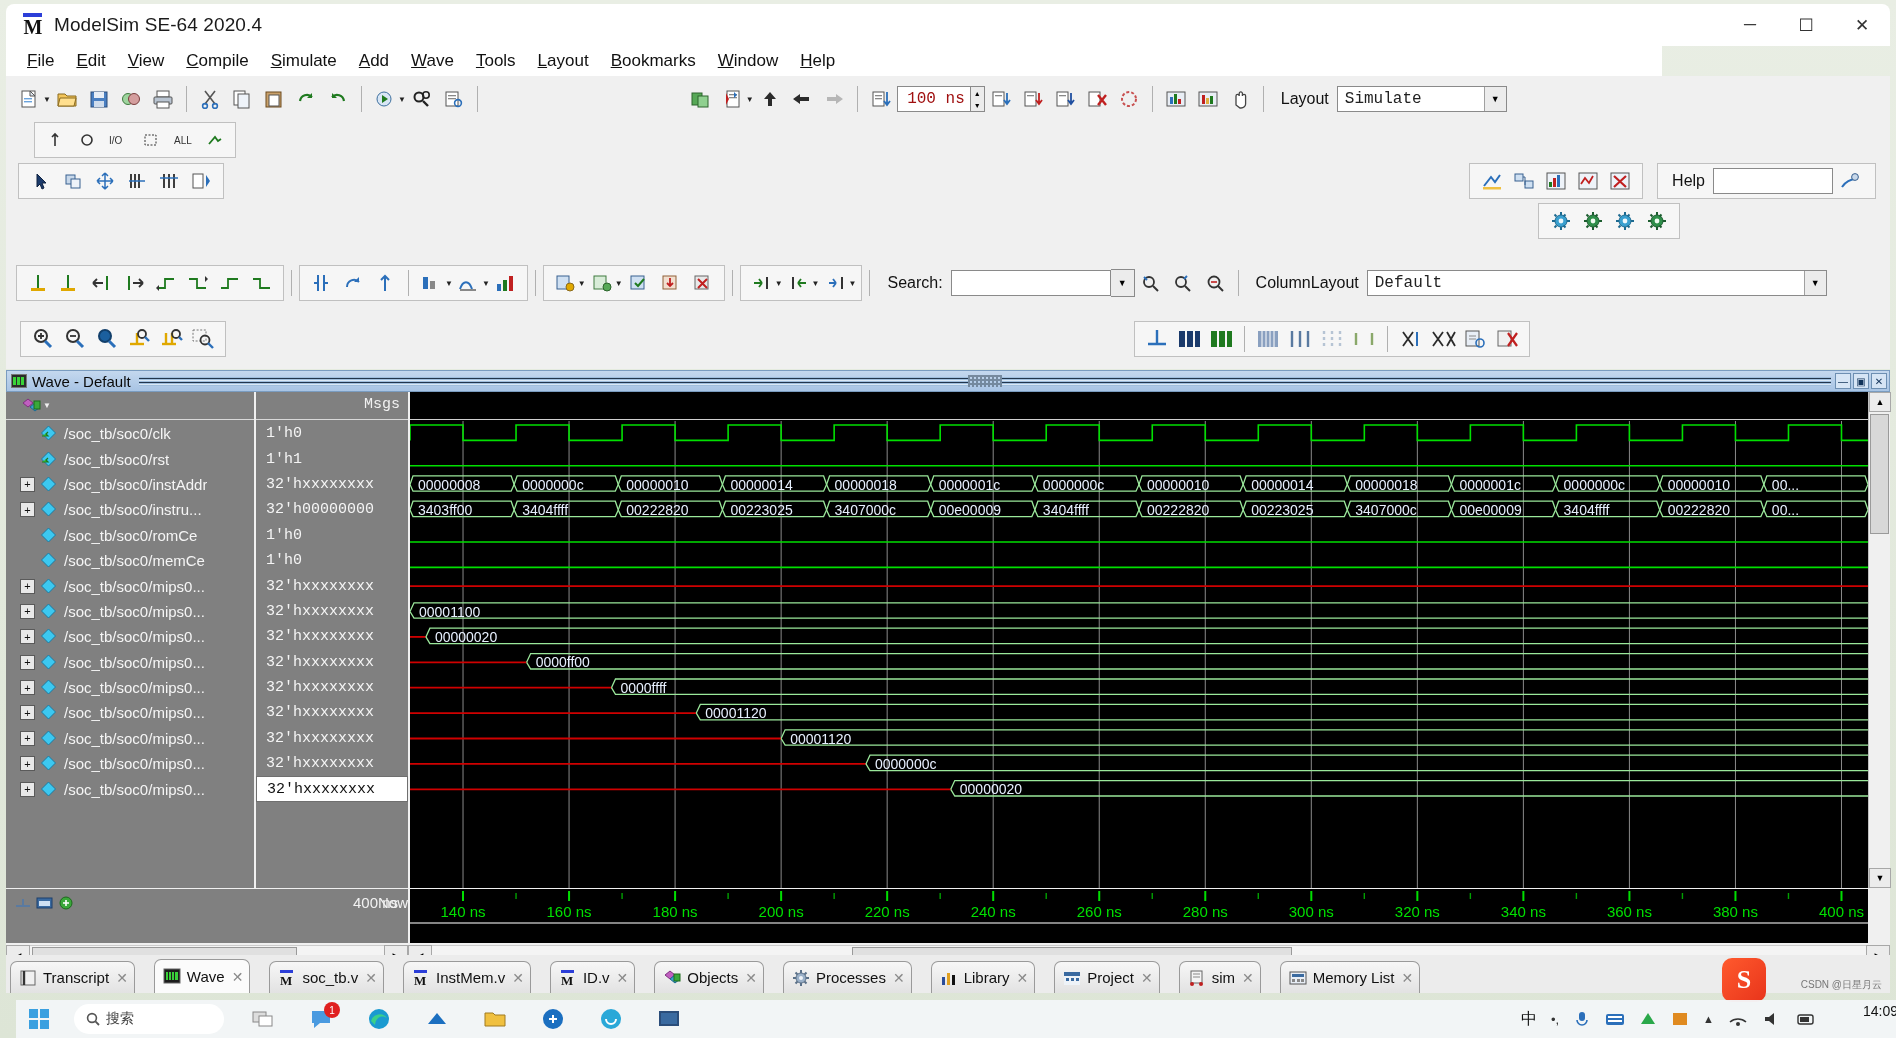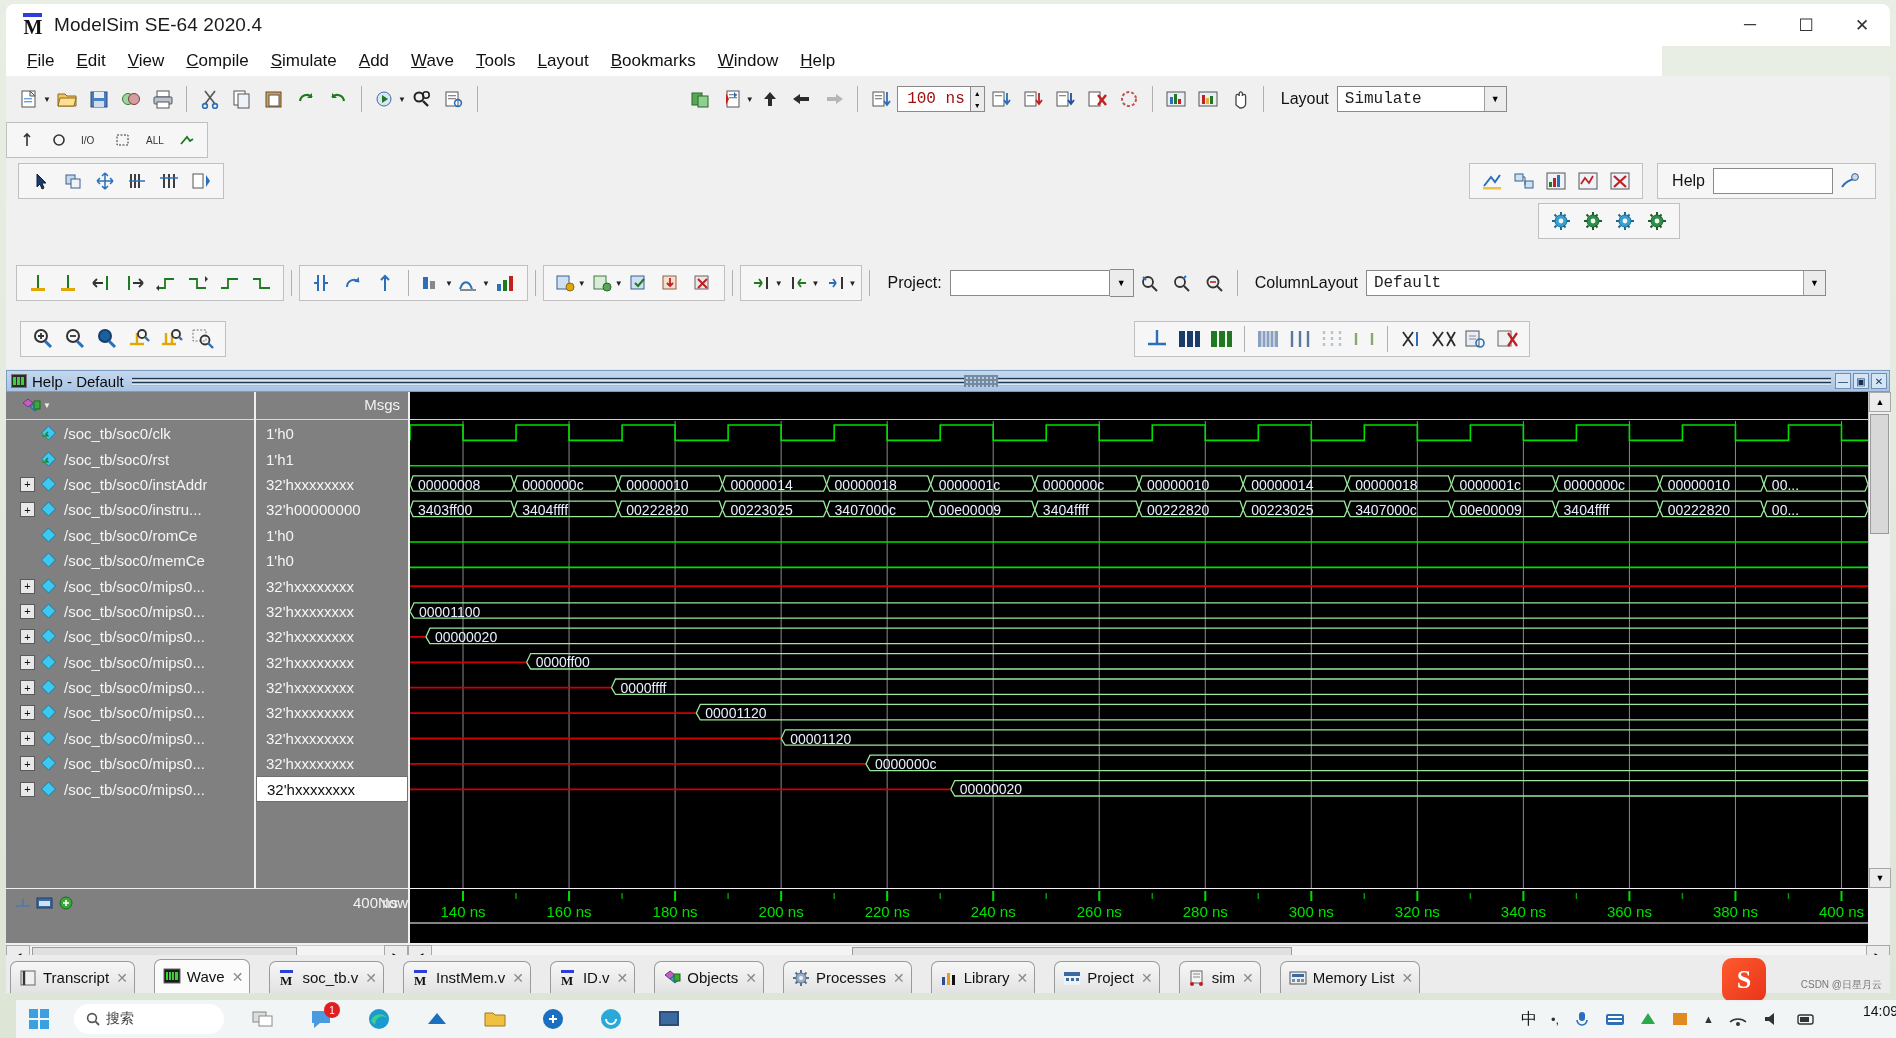--- a/index.html
+++ b/index.html
@@ -89,21 +89,21 @@
   .wt-grip { width:34px;height:12px;
     background: repeating-linear-gradient(90deg, #6a7e92 0 2px, transparent 2px 4px),
                 repeating-linear-gradient(180deg, #6a7e92 0 2px, transparent 2px 4px);
     background-size:4px 4px; opacity:.85; }
   .wt-btns { display:flex; margin-left:4px; }
   .wt-btn { width:16px;height:16px;border:1px solid #6d8fb2;background:#d6e5f5;margin-right:2px;
     font-size:10px;display:flex;align-items:center;justify-content:center;color:#11335a;}
   .wave-body { position:absolute; left:0; top:22px; width:1884px; height:563px; }
   
   .pane-names { position:absolute; left:0; top:0; width:248px; height:496px; background:#808080; }
-  .pane-vals  { position:absolute; left:250px; top:0; width:152px; height:496px; background:#808080; }
+  .pane-vals  { position:absolute; left:250px; top:0; width:152px; height:496px; background:#808080;font-family:Liberation Mono, monospace; }
   .hdr { height:28px; background:#808080; border-bottom:1px solid #d9d9d9; display:flex;
     align-items:center; position:relative; }
   .hdr-icon { margin-left: 14px; position: relative; width: 26px; height: 18px; }
   .msgs { font-size:15px;color:#f2f2f2; position:absolute; right:8px; top:4px; }
   .rows { position:absolute; left:0; top:29px; width:100%; }
   .row { height:25.4px; display:flex; align-items:center; position:relative; }
   .plus { width:15px;height:15px;background:#e8e8e8;border:1px solid #5a5a5a;font:11px "Liberation Sans",sans-serif;
     display:flex;align-items:center;justify-content:center;color:#111;margin-left:14px;flex:none; }
   .plus.blank { visibility:hidden; }
   .diamond { width:17px; height:17px; margin:0 7px 0 5px; flex:none; }
@@ -403,21 +403,21 @@
       <div class="sep"></div>
       <div class="tgroup" style="margin-left:6px;">
         <span class="lbl">Layout</span>
         <div class="combo" style="width:170px;">
           <span class="val">Simulate</span>
           <div class="arrow">▼</div>
         </div>
       </div>
     </div>
 
-    <div class="trow" style="top:46px; height:36px; padding-left:0;">
+    <div class="trow" style="top:46px; height:36px; padding-left:28px;">
       <div class="tgroup" style="border:1px solid #c0c0c0; background:#f6f6f6; padding:2px 4px;">
         <div class="tbtn">
           <svg width="20" height="18">
               <path d="M10 3v12M7 6l3-3 3 3" stroke="#333" stroke-width="1.6" fill="none"></path>
             </svg>
         </div>
         <div class="tbtn">
           <svg width="20" height="18">
               <circle cx="10" cy="9" r="5" fill="none" stroke="#333" stroke-width="1.6"></circle>
             </svg>
@@ -709,21 +709,21 @@
         <div class="tbtn">
           <svg width="26" height="22">
               <path d="M6 11h7M13 11l-3-4M13 11l-3 4" stroke="#2b6fba" stroke-width="1.8" fill="none"></path>
               <path d="M19 5v12" stroke="#333" stroke-width="2"></path>
             </svg>
         </div>
         <span class="caret">▼</span>
       </div>
       <div class="sep"></div>
       <div class="tgroup" style="margin-left:6px;">
-        <span class="lbl">Project:</span>
+        <span class="lbl">Search:</span>
         <div class="txtfield" style="width:160px;" placeholder=""></div>
         <div class="arrow" style="width:24px;height:28px;background:#ececec;border:1px solid #8a8a8a;border-left:none;display:flex;align-items:center;justify-content:center;font-size:9px;">▼</div>
         <div class="tbtn">
           <svg width="24" height="22">
               <circle cx="10" cy="10" r="5" fill="none" stroke="#333" stroke-width="1.8"></circle>
               <path d="M14 14l5 5" stroke="#333" stroke-width="2"></path>
               <path d="M5 5l3 3" stroke="#2b6fba" stroke-width="2"></path>
             </svg>
         </div>
         <div class="tbtn">
@@ -869,21 +869,21 @@
     </div>
   </div>
 
   <div class="wavewin">
     <div class="wave-title">
       <div class="wt-icon">
           <i></i>
           <i></i>
           <i></i>
         </div>
-      <div class="wt-label">Help - Default</div>
+      <div class="wt-label">Wave - Default</div>
       <div class="wt-rail"></div>
       <div class="wt-grip"></div>
       <div class="wt-rail"></div>
       <div class="wt-btns">
         <div class="wt-btn">—</div>
         <div class="wt-btn">▣</div>
         <div class="wt-btn">✕</div>
       </div>
     </div>
 

